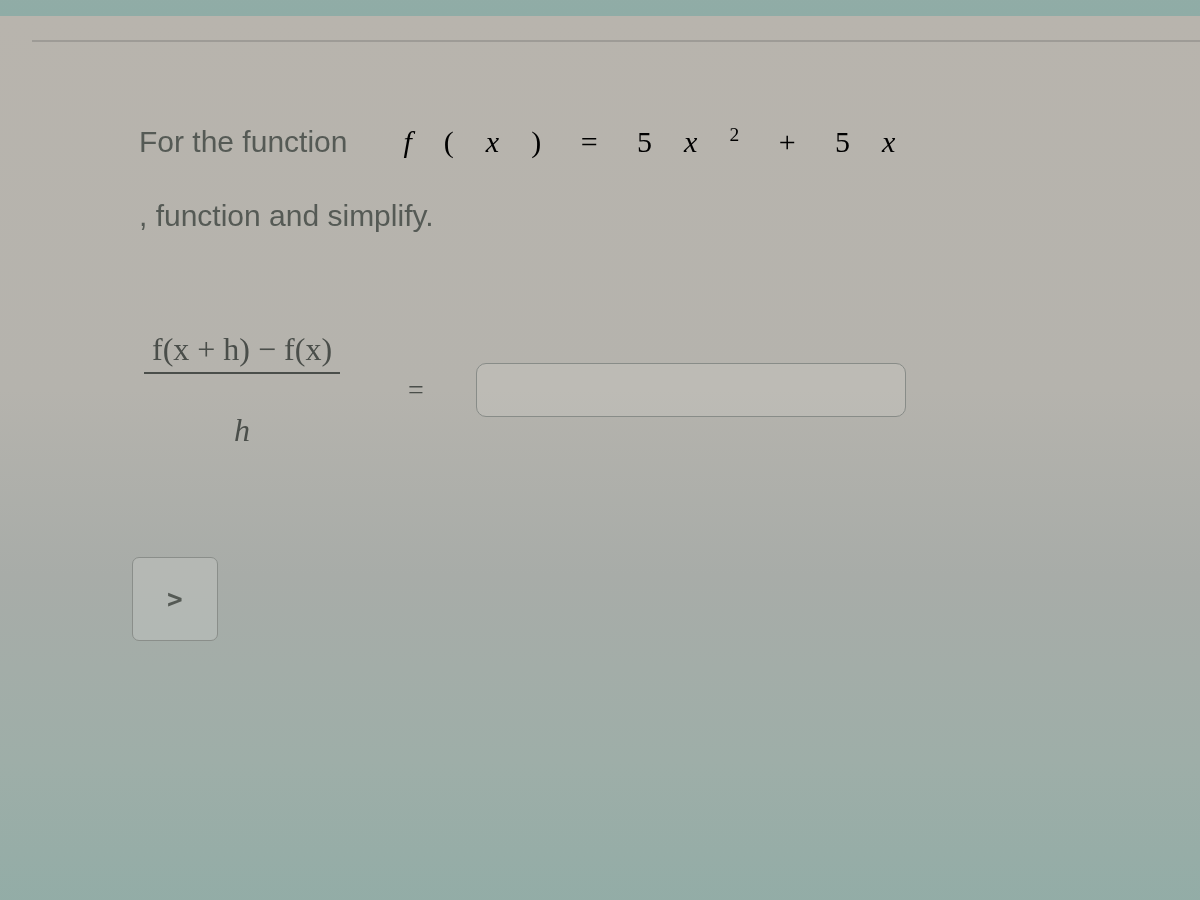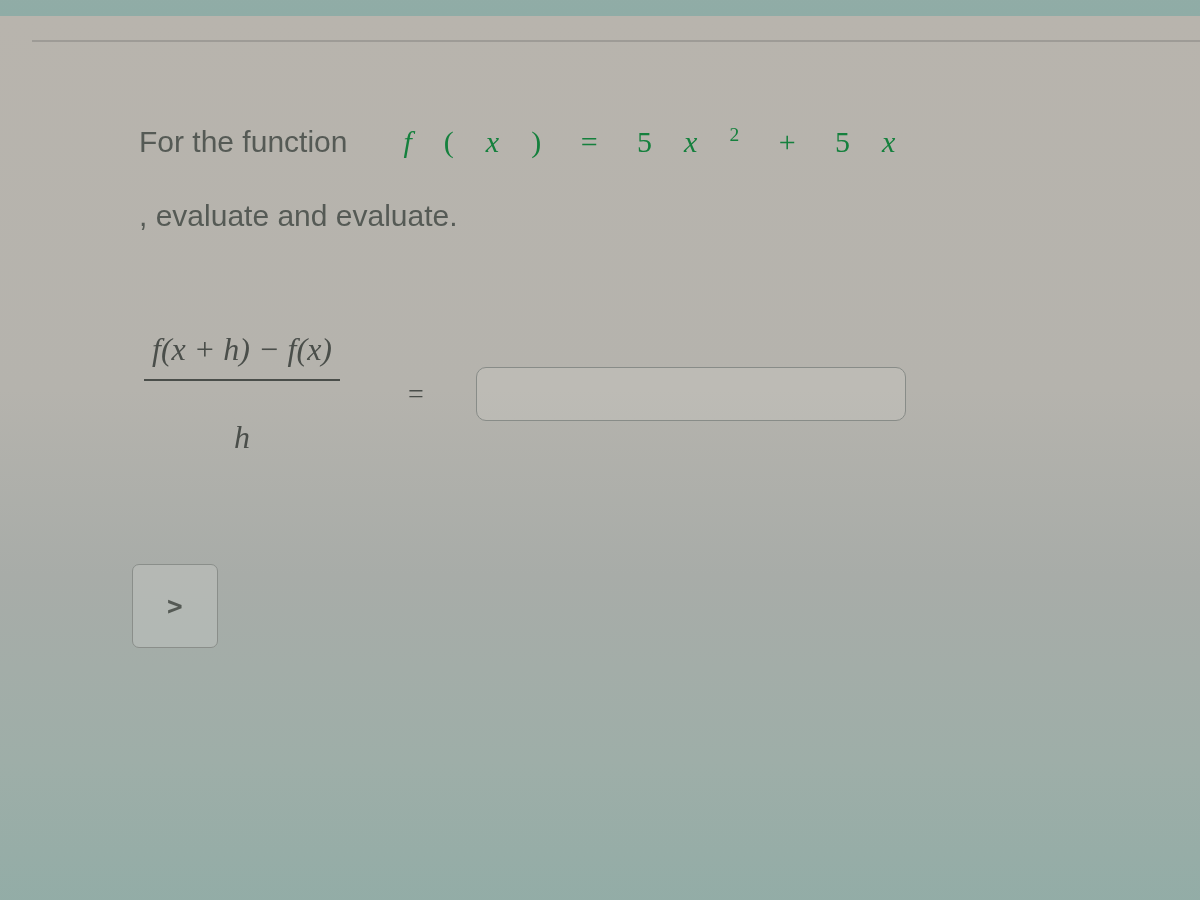--- a/index.html
+++ b/index.html
@@ -29,21 +29,21 @@
       font-size: 30px;
       color: #555a55;
       margin-bottom: 50px;
       display: flex;
       align-items: baseline;
       flex-wrap: wrap;
       gap: 8px;
     }
     .math {
       font-family: Georgia, 'Times New Roman', serif;
-      color: #15803d;
+      color: #000000;
       font-style: italic;
     }
     .math .upright {
       font-style: normal;
     }
     .sup {
       font-size: 0.65em;
       vertical-align: super;
       font-style: normal;
     }
@@ -56,23 +56,22 @@
     }
     .fraction {
       display: inline-flex;
       flex-direction: column;
       align-items: center;
       font-family: Georgia, 'Times New Roman', serif;
       font-size: 32px;
       color: #4a4e4a;
     }
     .fraction .num {
-      padding: 0 8px 11px 8px;
+      padding: 0 8px 4px 8px;
       border-bottom: 2px solid #4a4e4a;
-      font-style: italic;
     }
     .fraction .den {
       padding-top: 6px;
       font-style: italic;
     }
     .equals {
       font-size: 28px;
       color: #4a4e4a;
       font-family: Georgia, serif;
     }
@@ -108,21 +107,21 @@
   </style>
 </head>
 <body>
 
 
 
 <div class="prompt-line">
   <span>For the function</span>
   <span class="math">
     <span>f</span><span class="upright">(</span><span>x</span><span class="upright">)</span><span class="upright"> = </span><span class="upright">5</span><span>x</span><span class="sup">2</span><span class="upright"> + </span><span class="upright">5</span><span>x</span></span>
-    <span>, evaluate and evaluate.</span>
+    <span>, function and simplify.</span>
 </div>
 
 <div class="equation-row">
   <div class="fraction">
     <div class="num">f(x + h) − f(x)</div>
     <div class="den">h</div>
   </div>
   <div class="equals">=</div>
   <input type="text" class="answer-input" value="" style="">
 </div>

